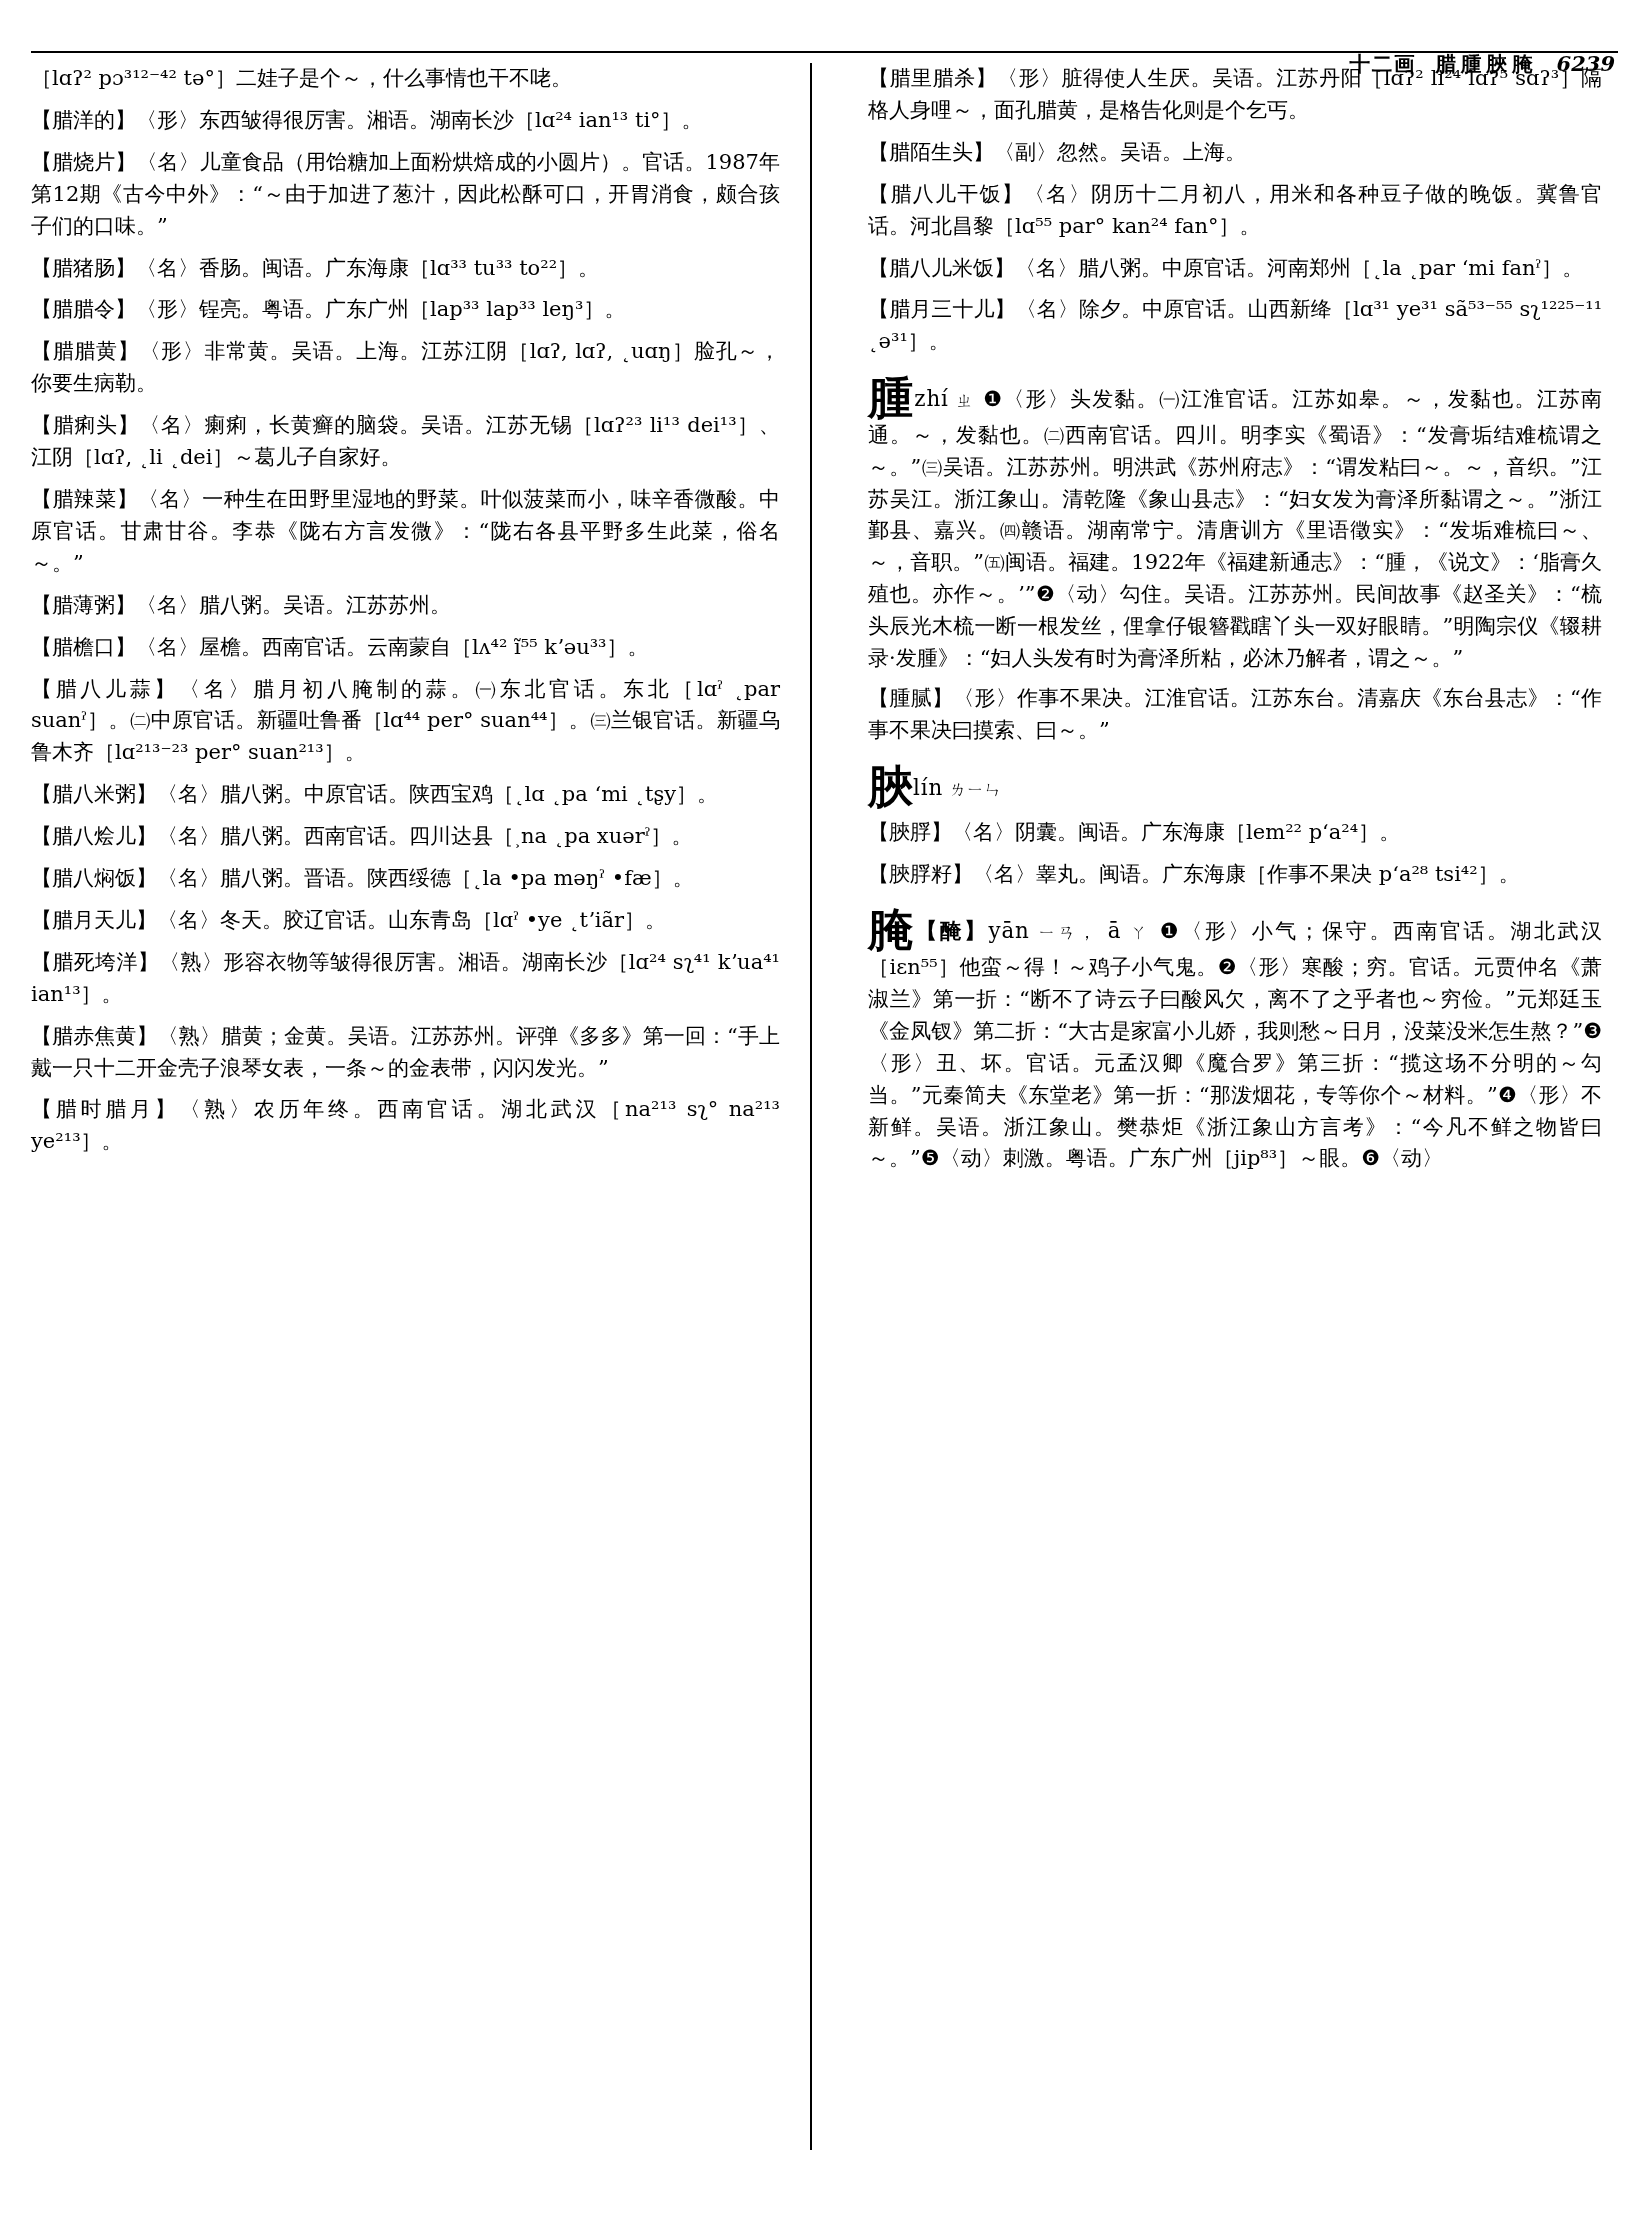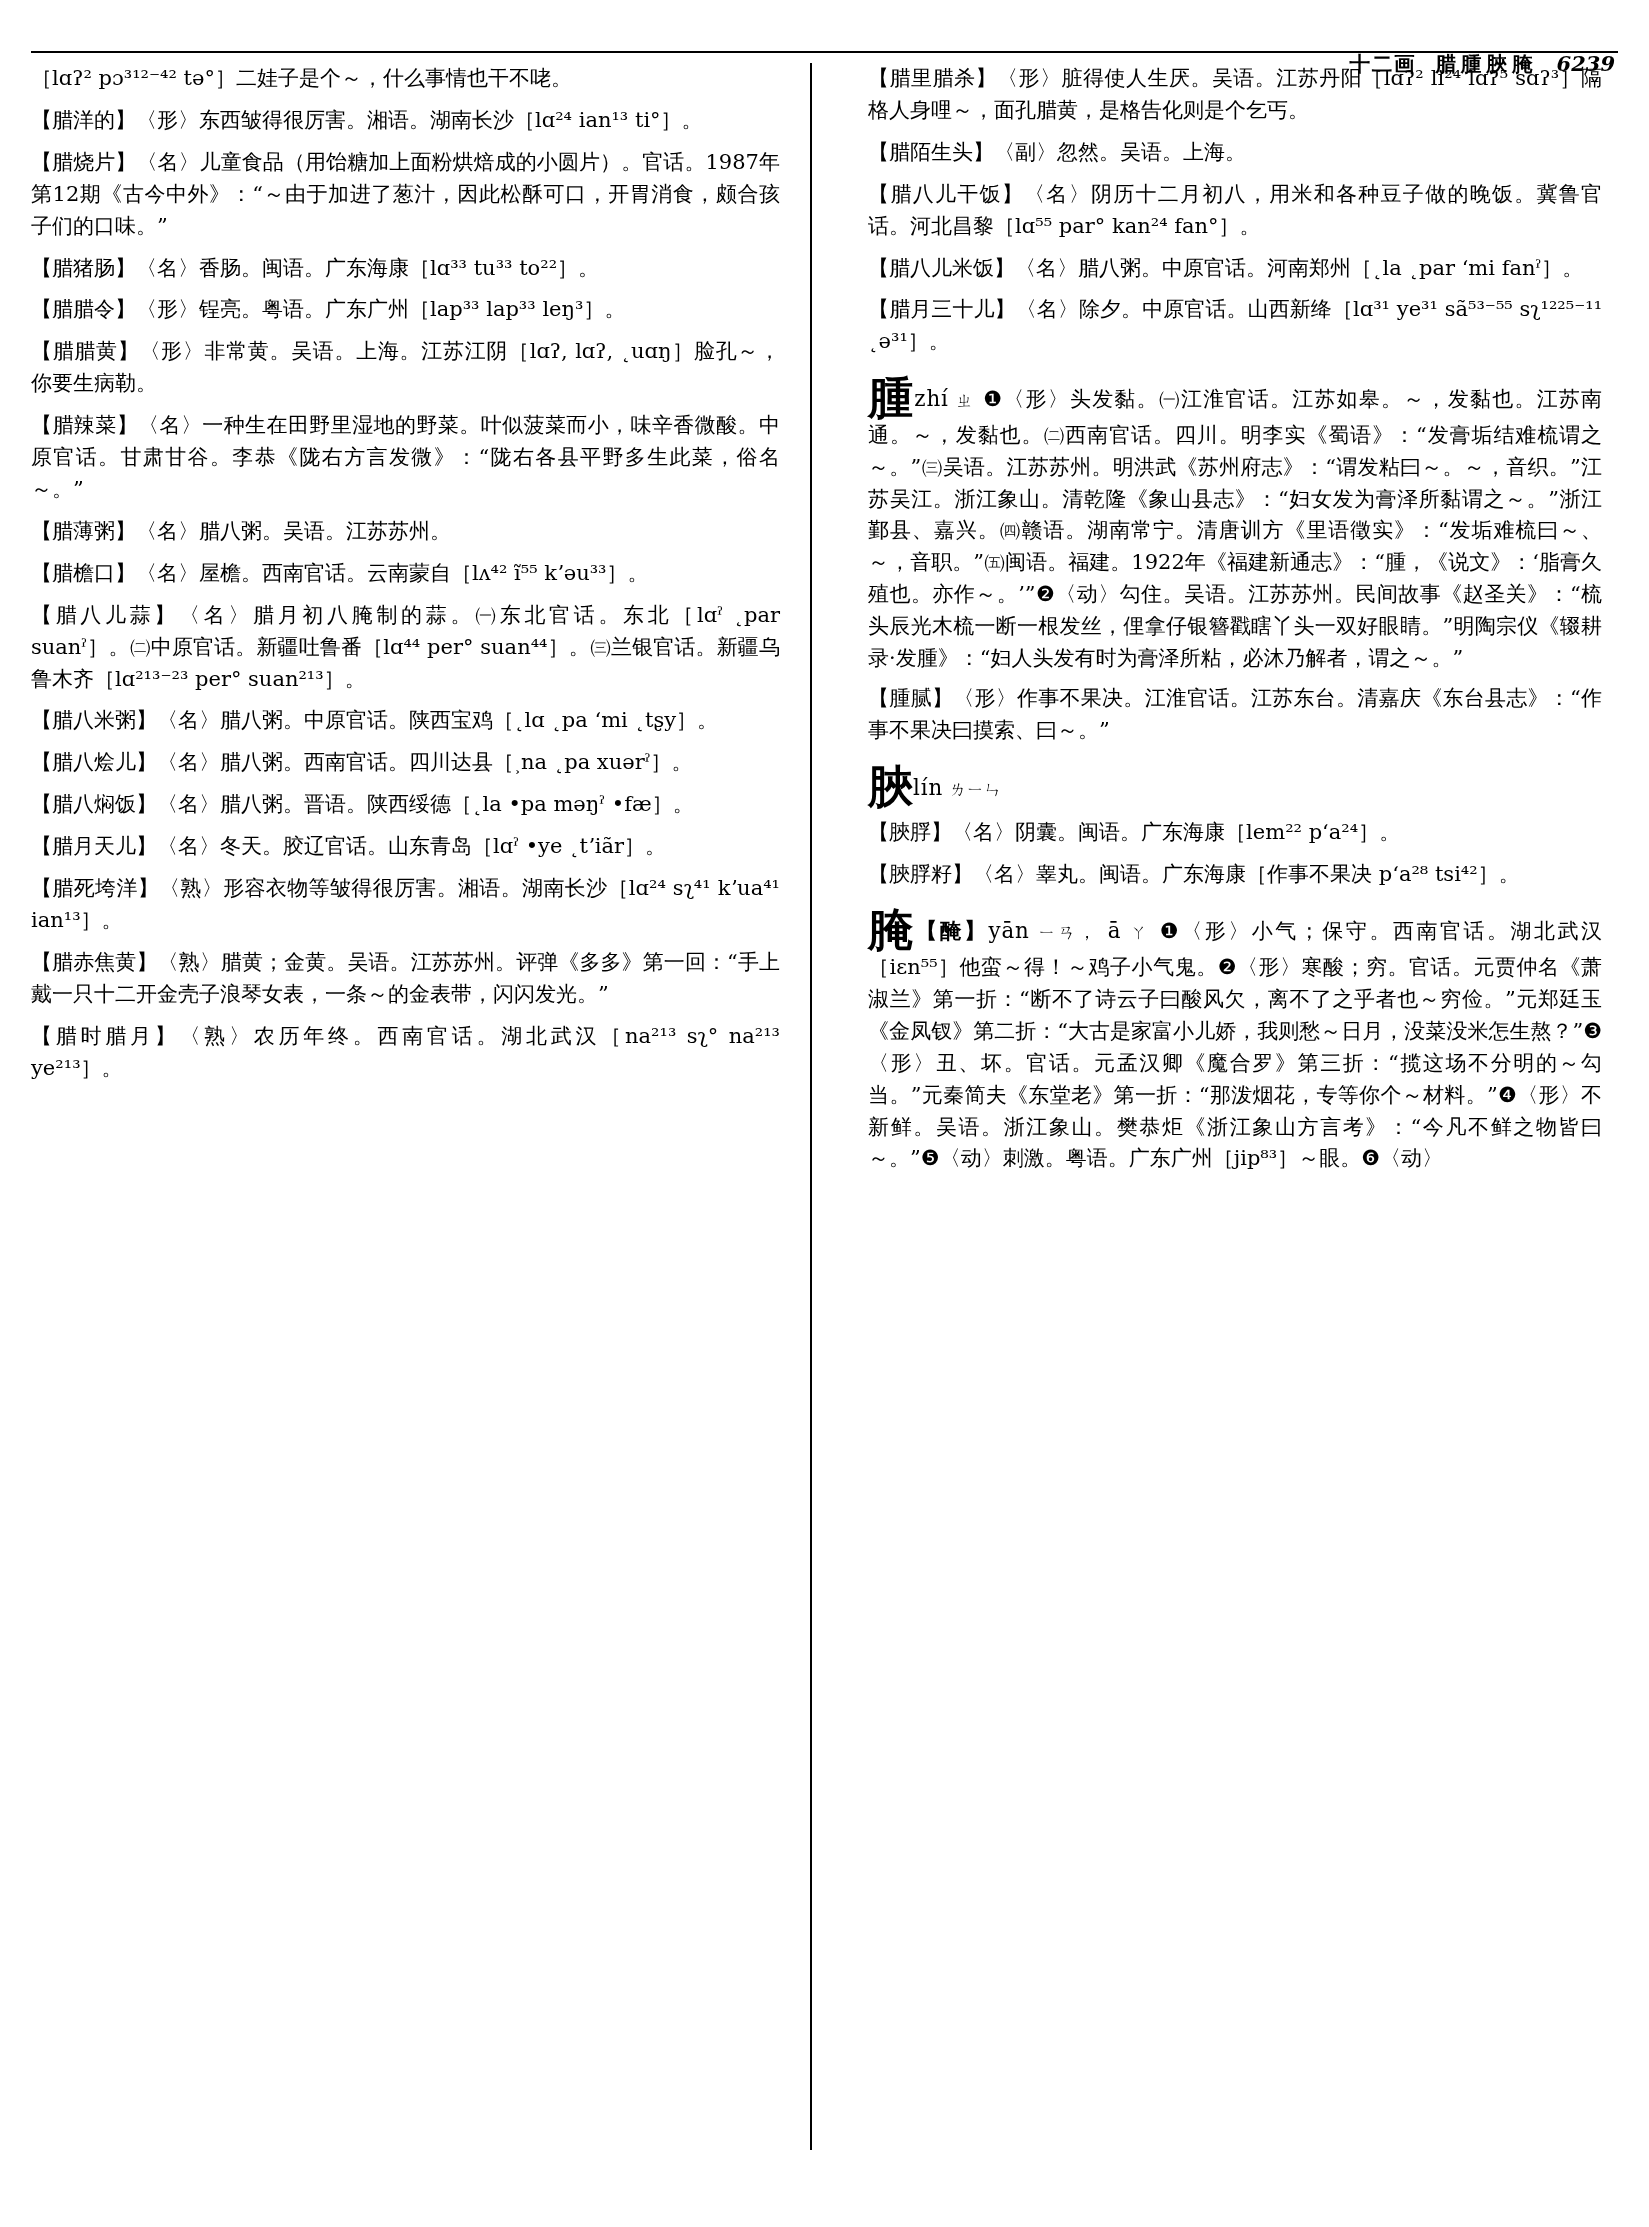--- a/index.html
+++ b/index.html
@@ -146,20 +146,23 @@
       <div class="entry">
           <p>【腊猪肠】〈名〉香肠。闽语。广东海康［lɑ³³ tu³³ to²²］。</p>
         </div>
       <div class="entry">
           <p>【腊腊令】〈形〉锃亮。粤语。广东广州［lap³³ lap³³ leŋ³］。</p>
         </div>
       <div class="entry">
           <p>【腊腊黄】〈形〉非常黄。吴语。上海。江苏江阴［lɑʔ, lɑʔ, ˛uɑŋ］脸孔～，你要生病勒。</p>
         </div>
       <div class="entry">
+          <p>【腊痢头】〈名〉瘌痢，长黄癣的脑袋。吴语。江苏无锡［lɑʔ²³ li¹³ dei¹³］、江阴［lɑʔ, ˛li ˛dei］～葛儿子自家好。</p>
+        </div>
+      <div class="entry">
           <p>【腊辣菜】〈名〉一种生在田野里湿地的野菜。叶似菠菜而小，味辛香微酸。中原官话。甘肃甘谷。李恭《陇右方言发微》：“陇右各县平野多生此菜，俗名～。”</p>
         </div>
       <div class="entry">
           <p>【腊薄粥】〈名〉腊八粥。吴语。江苏苏州。</p>
         </div>
       <div class="entry">
           <p>【腊檐口】〈名〉屋檐。西南官话。云南蒙自［lʌ⁴² ĩ⁵⁵ kʼəu³³］。</p>
         </div>
       <div class="entry">
           <p>【腊八儿蒜】〈名〉腊月初八腌制的蒜。㈠东北官话。东北［lɑˀ ˛par suanˀ］。㈡中原官话。新疆吐鲁番［lɑ⁴⁴ per° suan⁴⁴］。㈢兰银官话。新疆乌鲁木齐［lɑ²¹³⁻²³ per° suan²¹³］。</p>

